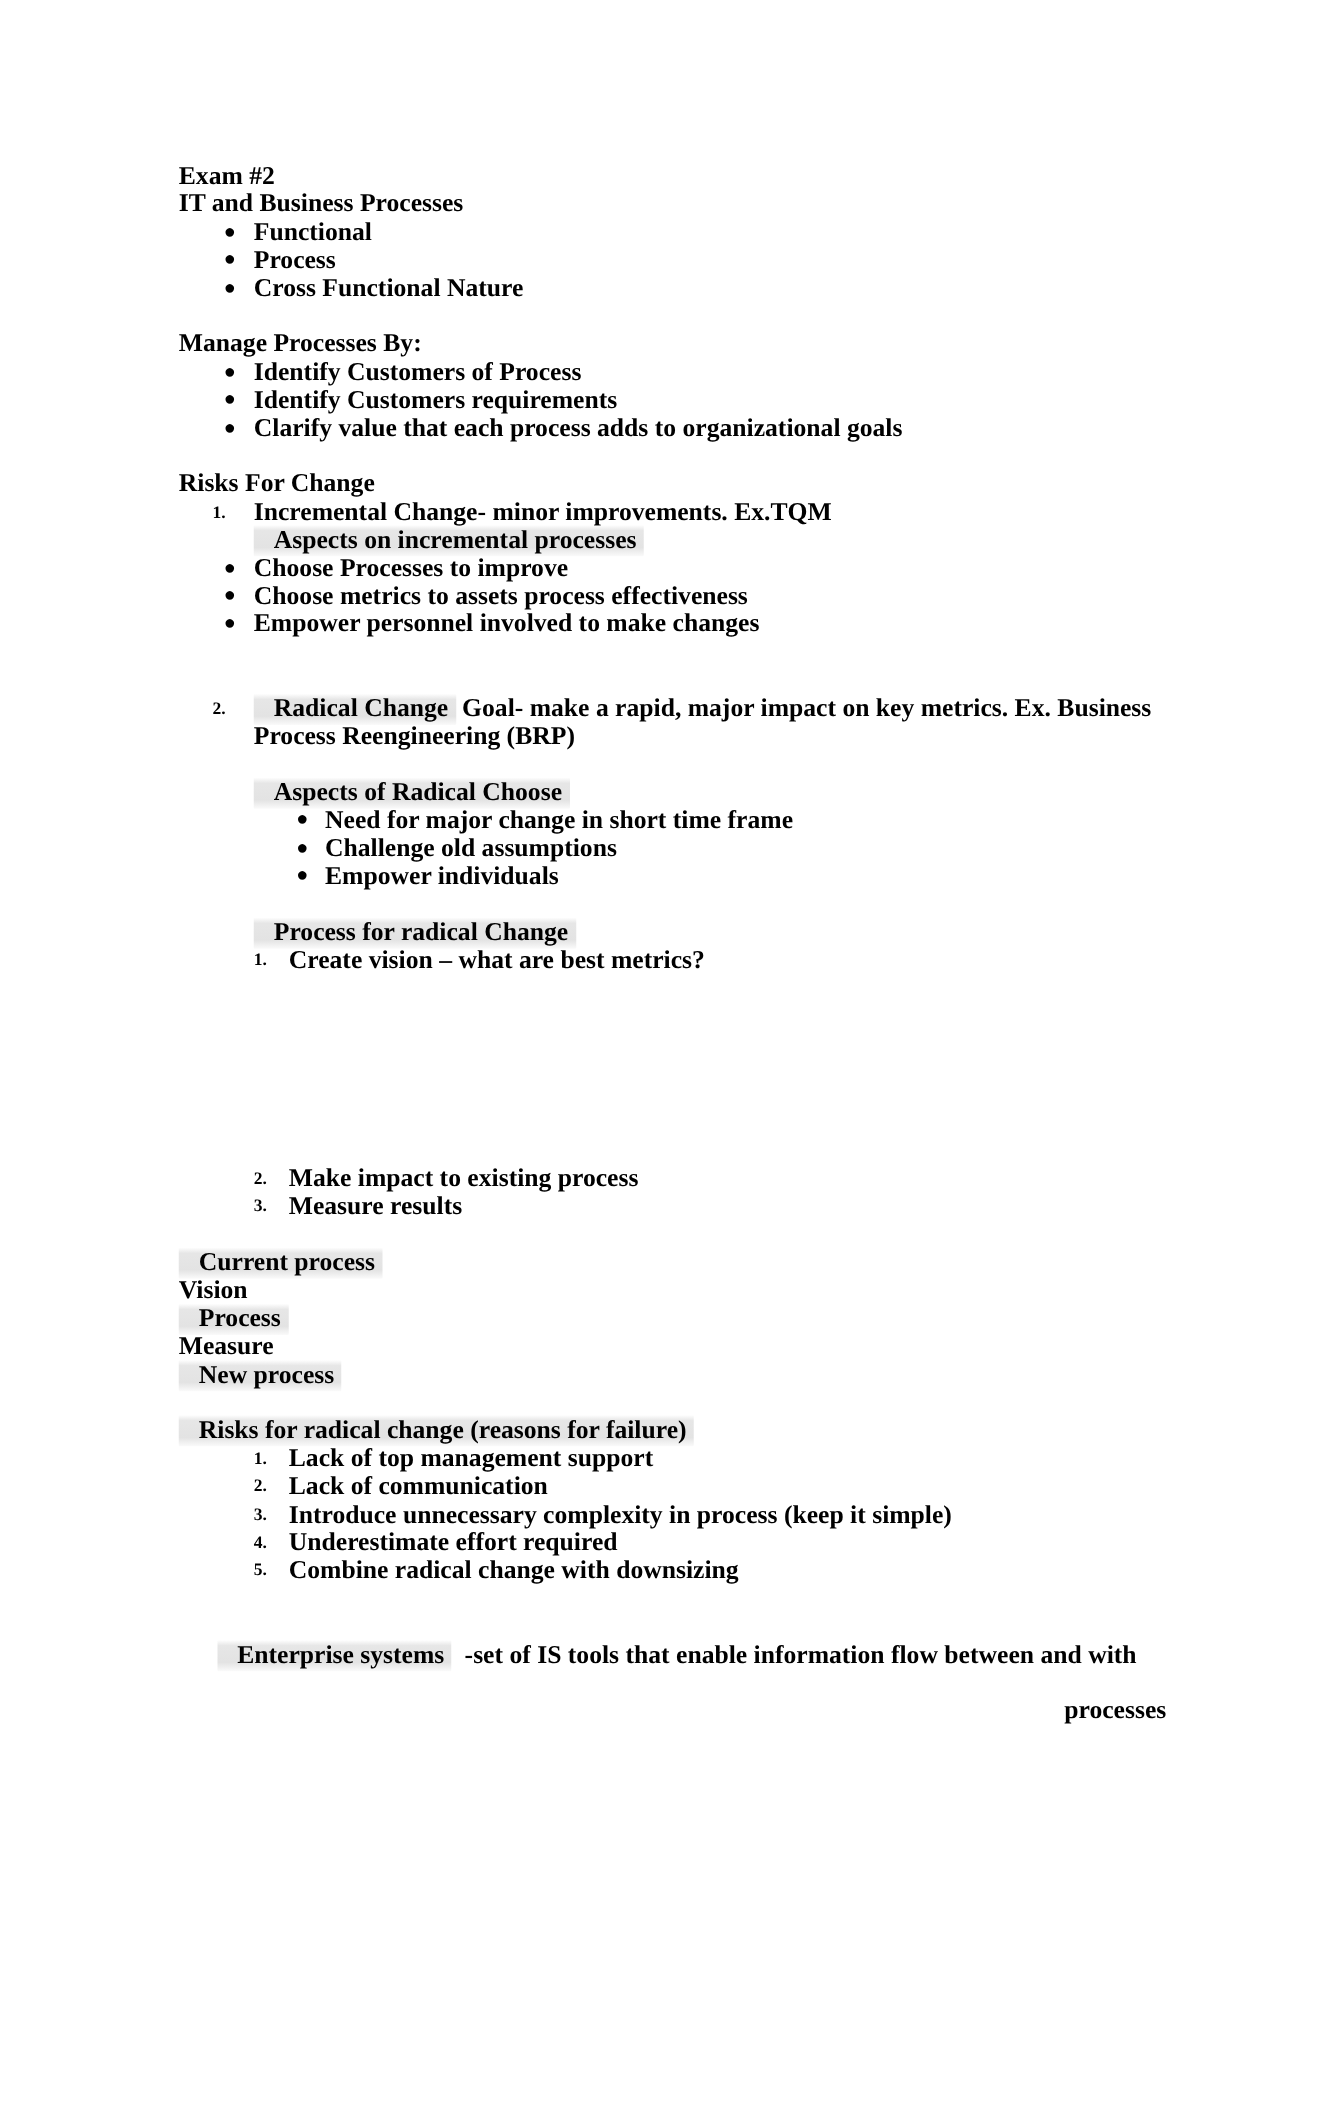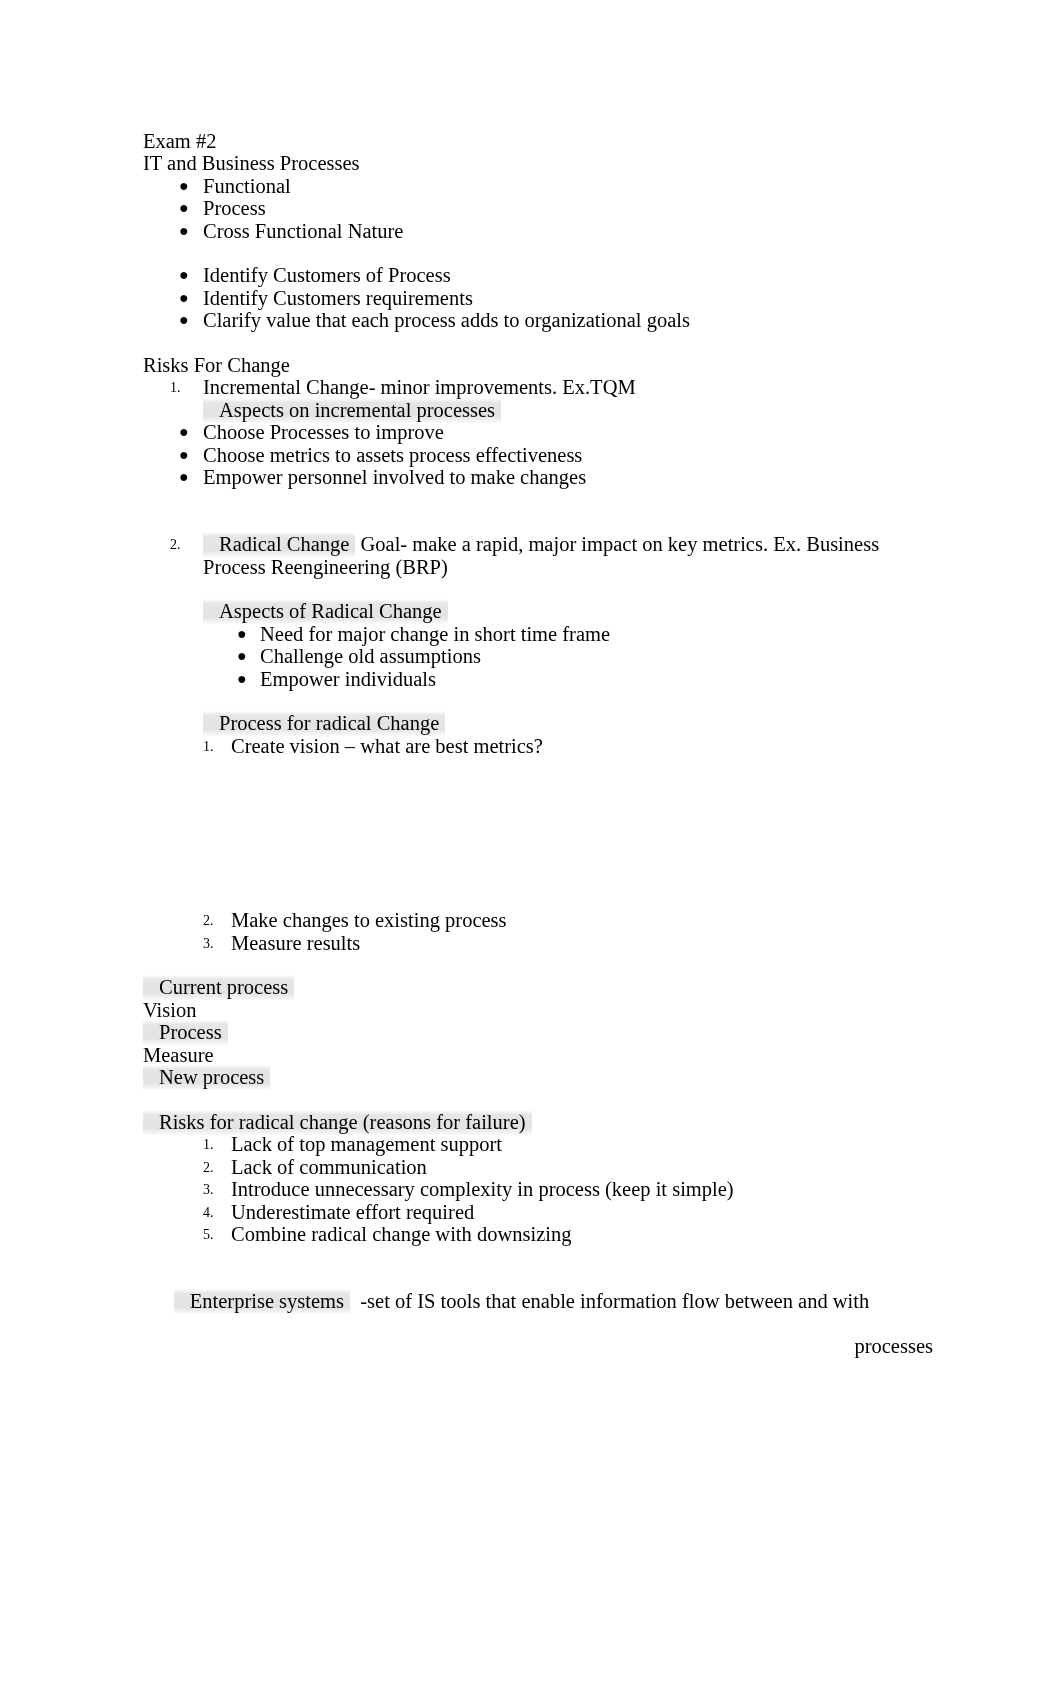--- a/index.html
+++ b/index.html
@@ -14,20 +14,21 @@
     color: #000000;
     -webkit-font-smoothing: antialiased;
   }
   .page {
     position: relative;
     width: 1062px;
     height: 1700px;
     background: #ffffff;
     box-sizing: border-box;
     padding: 130px 0 0 0;
+    font-weight: bold;
   }
   .doc {
     margin-left: 143px;
     width: 790px;
     font-size: 20.5px;
     line-height: 22.4px;
   }
 
   
   .line {
@@ -135,20 +136,21 @@
 
     <div class="line">IT and Business Processes</div>
     <ul class="bul">
       <li><span class="bullet">●</span><span>Functional</span></li>
       <li><span class="bullet">●</span><span>Process</span></li>
       <li><span class="bullet">●</span><span>Cross Functional Nature</span></li>
     </ul>
 
     <div class="spacer"></div>
 
+    <div class="line">Manage Processes By:</div>
     <ul class="bul">
       <li><span class="bullet">●</span><span>Identify Customers of Process</span></li>
       <li><span class="bullet">●</span><span>Identify Customers requirements</span></li>
       <li><span class="bullet">●</span><span>Clarify value that each process adds to organizational goals</span></li>
     </ul>
 
     <div class="spacer"></div>
 
     <div class="line">Risks For Change</div>
 
@@ -172,21 +174,21 @@
     <ol class="num">
       <li>
         <span class="marker">2.</span>
         <span class="hl">Radical Change</span><span>  Goal- make a rapid, major impact on key metrics. Ex. Business</span>
         <span class="cont">Process Reengineering (BRP)</span>
       </li>
     </ol>
 
     <div class="subblock">
       <div class="spacer"></div>
-      <div class="line"><span class="hl">Aspects of Radical Change</span></div>
+      <div class="line"><span class="hl">Aspects of Radical Choose</span></div>
     </div>
 
     <ul class="bul indent2">
       <li><span class="bullet">●</span><span>Need for major change in short time frame</span></li>
       <li><span class="bullet">●</span><span>Challenge old assumptions</span></li>
       <li><span class="bullet">●</span><span>Empower individuals</span></li>
     </ul>
 
     <div class="subblock">
       <div class="spacer"></div>
@@ -198,21 +200,21 @@
         <span class="marker">1.</span>
         <span>Create vision – what are best metrics?</span>
       </li>
     </ol>
 
     <div class="biggap"></div>
 
     <ol class="num deep">
       <li>
         <span class="marker">2.</span>
-        <span>Make changes to existing process</span>
+        <span>Make impact to existing process</span>
       </li>
       <li>
         <span class="marker">3.</span>
         <span>Measure results</span>
       </li>
     </ol>
 
     <div class="spacer"></div>
 
     <div>

